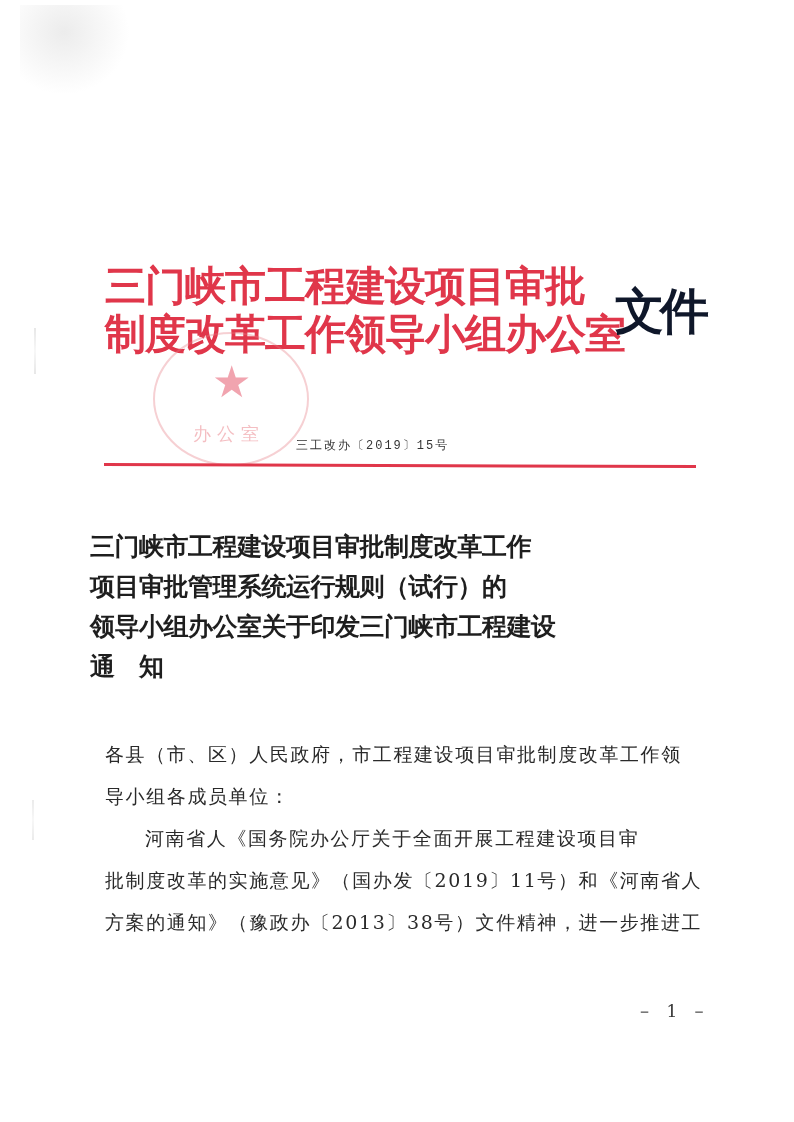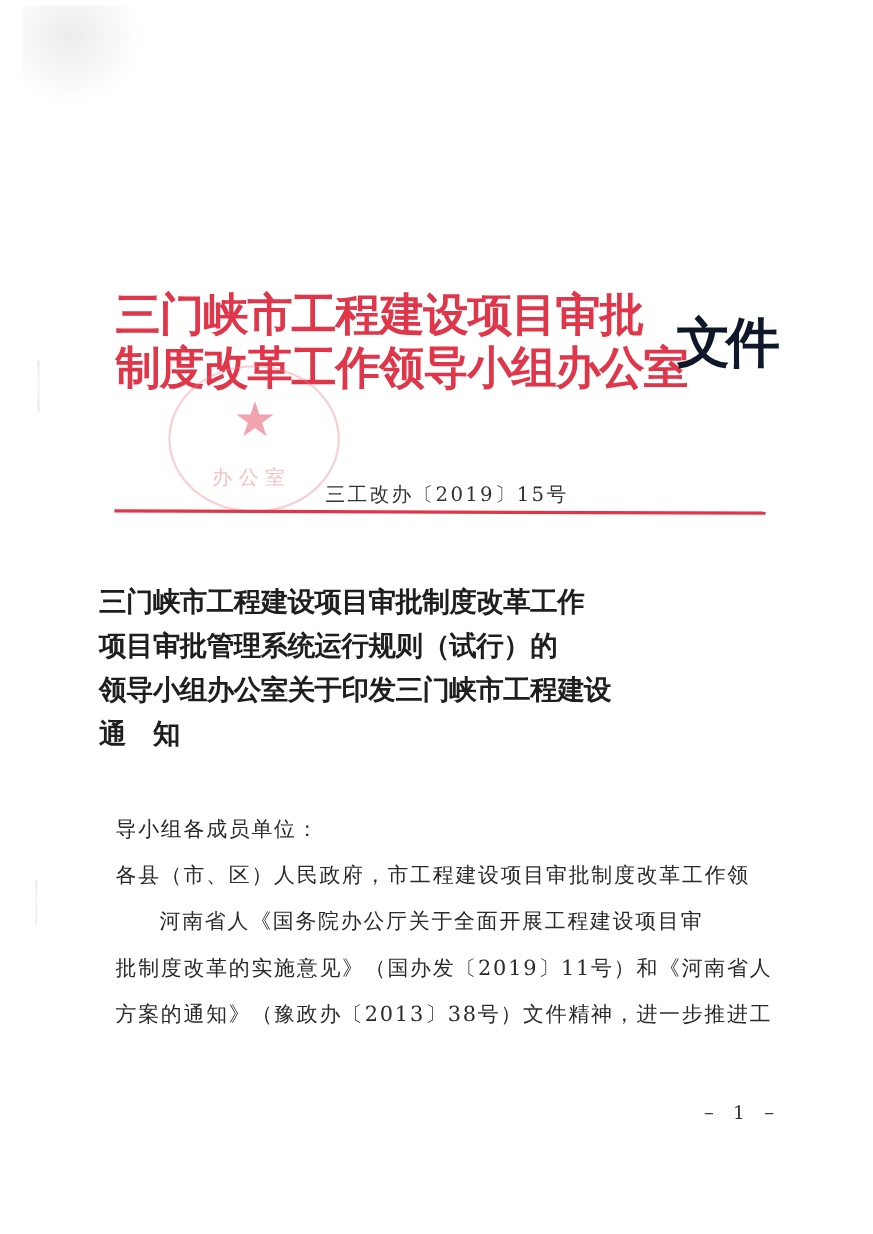--- a/index.html
+++ b/index.html
@@ -30,22 +30,22 @@
     }
     .seal-star {
       position: absolute; left: 57px; top: 22px; font-size: 44px; color: rgba(230,90,110,0.55);
       font-family: "DejaVu Sans", sans-serif;
     }
     .seal-text {
       position: absolute; left: 38px; top: 88px; font-size: 18px; color: rgba(230,110,120,0.45);
       font-family: "DejaVu Sans", sans-serif; letter-spacing: 6px;
     }
     .docnum {
-      position: absolute; left: 296px; top: 437px; font-size: 18px; color: #333;
-      letter-spacing: 2px; white-space: nowrap;
+      position: absolute; left: 296px; top: 437px; font-size: 12px; color: #333;
+      letter-spacing: 2px; white-space: nowrap; font-family: Liberation Mono, monospace;
     }
     .red-rule {
       position: absolute; left: 104px; top: 464px; width: 592px; height: 3px; background: #e0364a;
       transform: rotate(0.2deg);
     }
     .title {
       position: absolute; left: 90px; top: 527px; width: 614px; 
       font-family: "DejaVu Serif", "Liberation Serif", serif; font-weight: bold;
       font-size: 25px; line-height: 40px; color: #1e1e1e; letter-spacing: -0.5px;
     }
@@ -92,20 +92,20 @@
 <div class="red-rule"></div>
 
 <div class="title">
   <div>三门峡市工程建设项目审批制度改革工作</div>
   <div>项目审批管理系统运行规则（试行）的</div>
   <div>领导小组办公室关于印发三门峡市工程建设</div>
   <div>通　知</div>
 </div>
 
 <div class="body-text">
+  <p>各县（市、区）人民政府，市工程建设项目审批制度改革工作领</p>
   <p>导小组各成员单位：</p>
-  <p>各县（市、区）人民政府，市工程建设项目审批制度改革工作领</p>
   <p class="indent">河南省人《国务院办公厅关于全面开展工程建设项目审</p>
   <p>批制度改革的实施意见》（国办发〔2019〕11号）和《河南省人</p>
   <p>方案的通知》（豫政办〔2013〕38号）文件精神，进一步推进工</p>
 </div>
 
 <div class="page-num">－ 1 －</div>
 
 </body></html>

